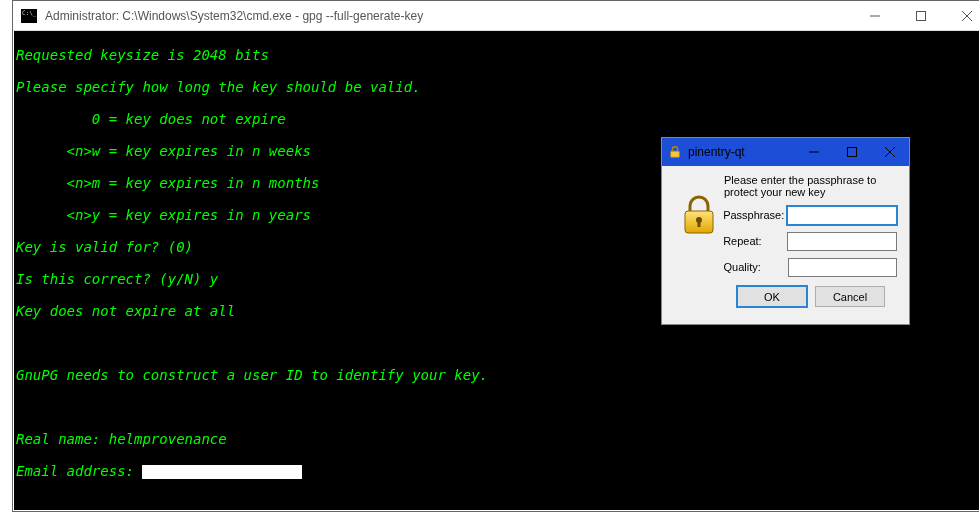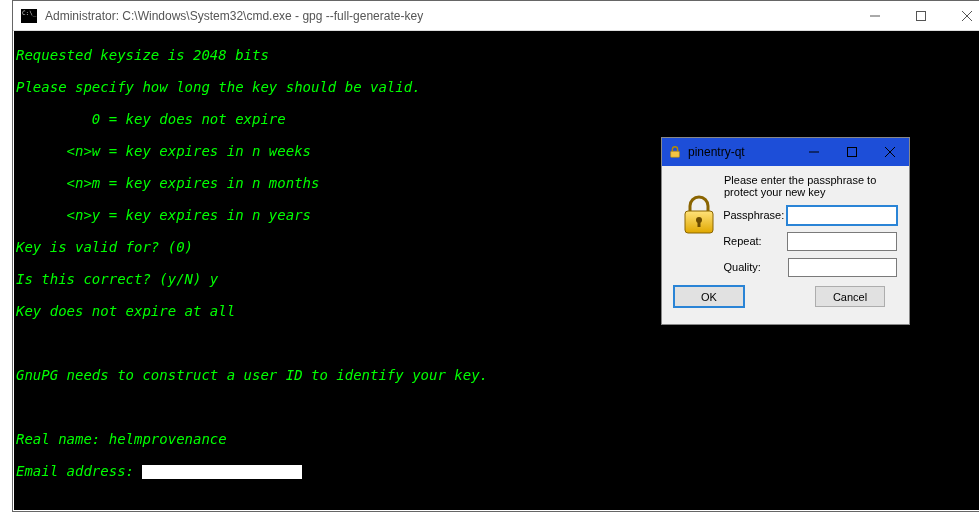--- a/index.html
+++ b/index.html
@@ -139,21 +139,21 @@
       height: 19px;
       border: 1px solid #7a7a7a;
       background:#fff;
       font-size:11px;
       padding: 0 2px;
     }
     .dialog-row input.active { border: 1px solid #2a84d6; outline:1px solid #2a84d6; }
     .quality-bar { background:#e5e5e5; border:1px solid #b5b5b5; }
     .dialog-buttons {
       display:flex;
-      justify-content:space-between;
+      justify-content:flex-end;
       gap: 8px;
       padding-right: 12px;
       padding-top:6px;
     }
     .dialog-buttons button {
       width: 70px;
       height: 21px;
       font-size: 11px;
       background:#e1e1e1;
       border:1px solid #adadad;

